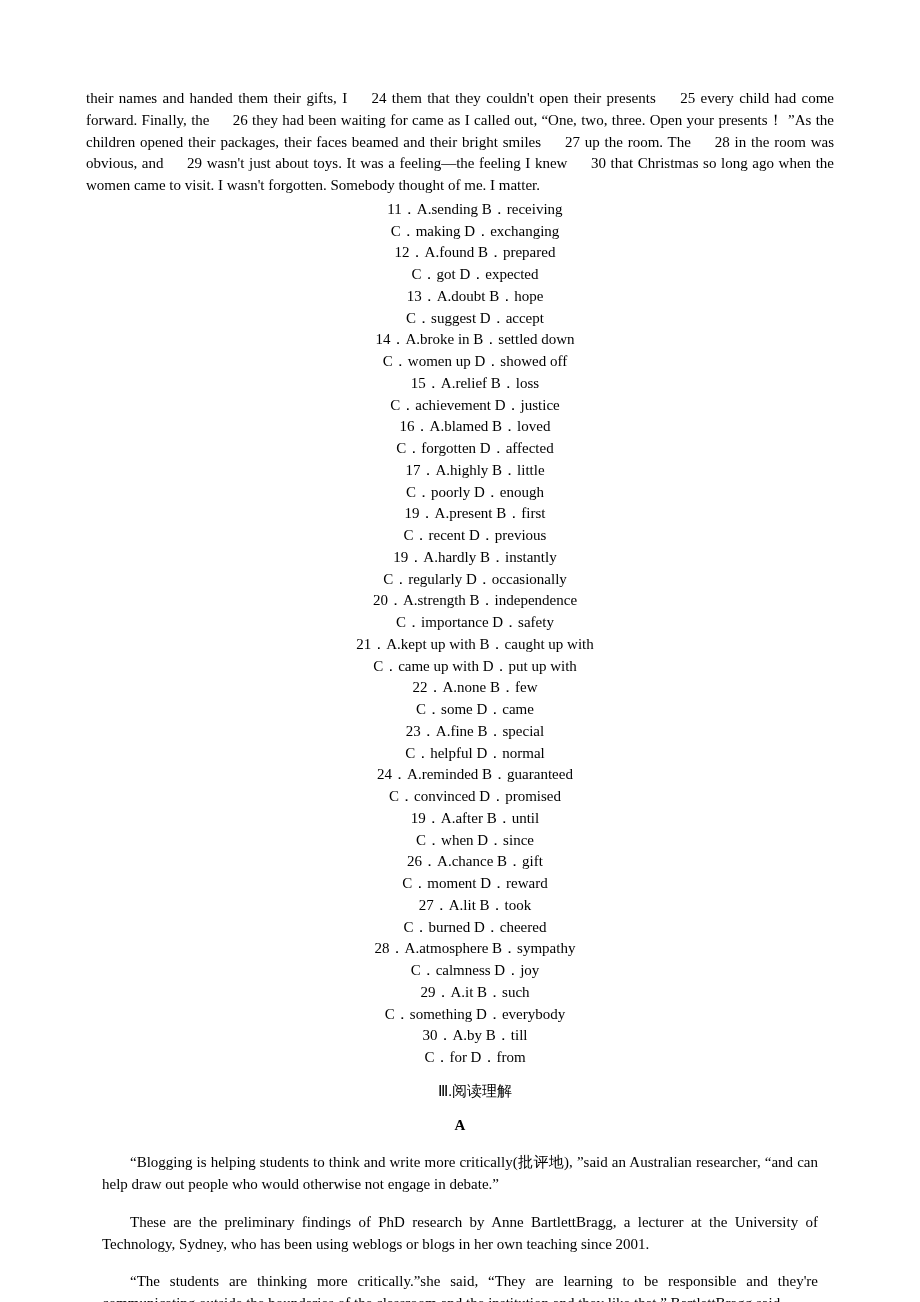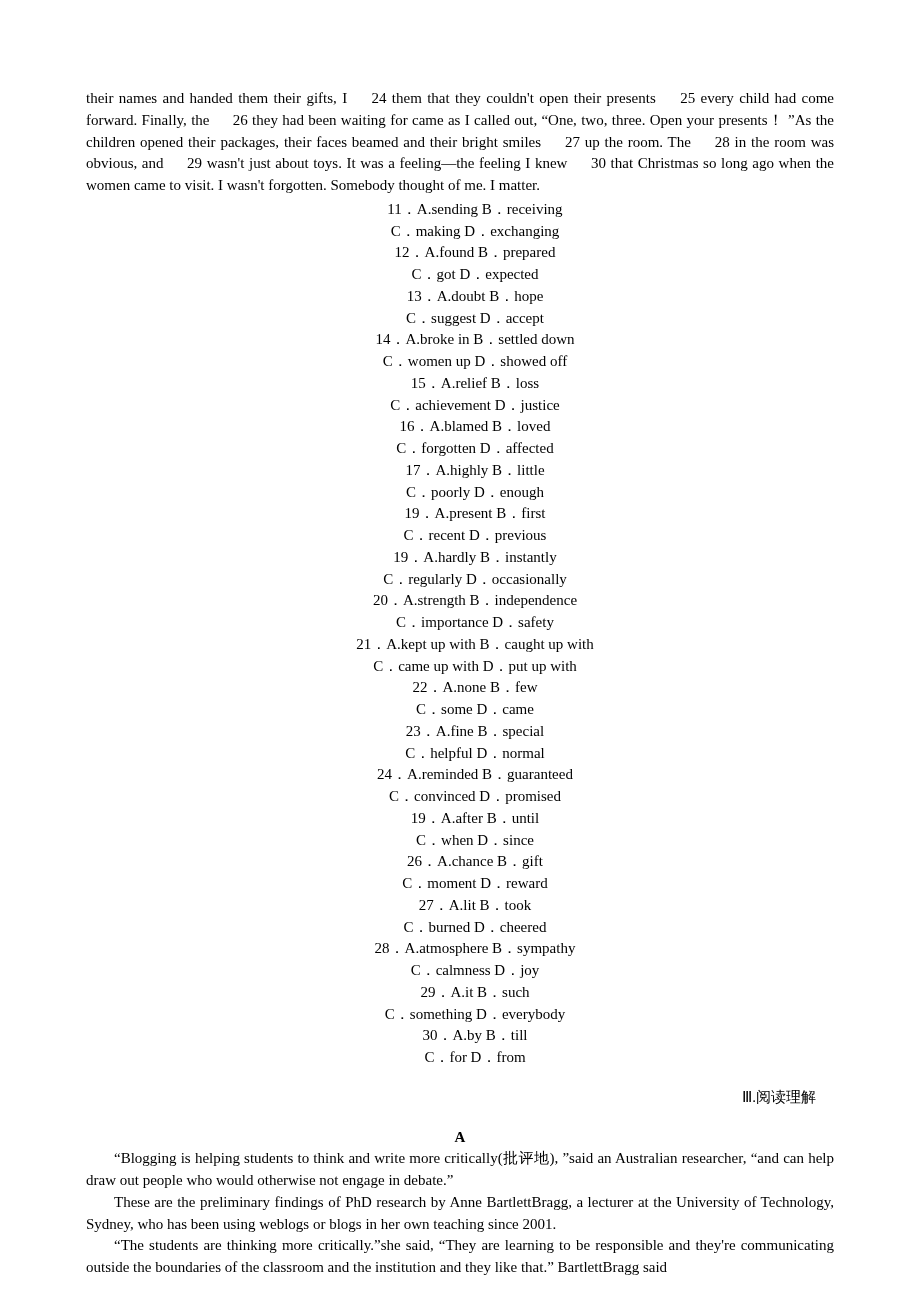--- a/index.html
+++ b/index.html
@@ -31,27 +31,27 @@
   }
   .opt {
     display: inline;
   }
   .section-head {
     text-align: center;
     font-weight: bold;
     margin: 0;
   }
   .sub-title {
-    text-align: right;
+    text-align: center;
     padding-left: 30px;
-    margin: 18px;
+    margin: 12px;
   }
   .reading-para {
     text-indent: 28px;
-    margin: 0;
+    margin: 16px;
   }
 </style>
 </head>
 <body>
 
 <p class="para">
   <span>their names and handed them their gifts, I </span><span class="blank">  24  </span><span> them that they couldn't open their presents </span><span class="blank">  25  </span><span> every child had come forward. Finally, the </span><span class="blank">  26  </span><span> they had been waiting for came as I called out, “One, two, three. Open your presents！ ”As the children opened their packages, their faces beamed and their bright smiles </span><span class="blank">  27  </span><span> up the room. The </span><span class="blank">  28  </span><span> in the room was obvious, and </span><span class="blank">  29  </span><span> wasn't just about toys. It was a feeling—the feeling I knew </span><span class="blank">  30  </span><span> that Christmas so long ago when the women came to visit. I wasn't forgotten. Somebody thought of me. I matter.</span>
 </p>
 
 <div class="questions" id="questions-container">

